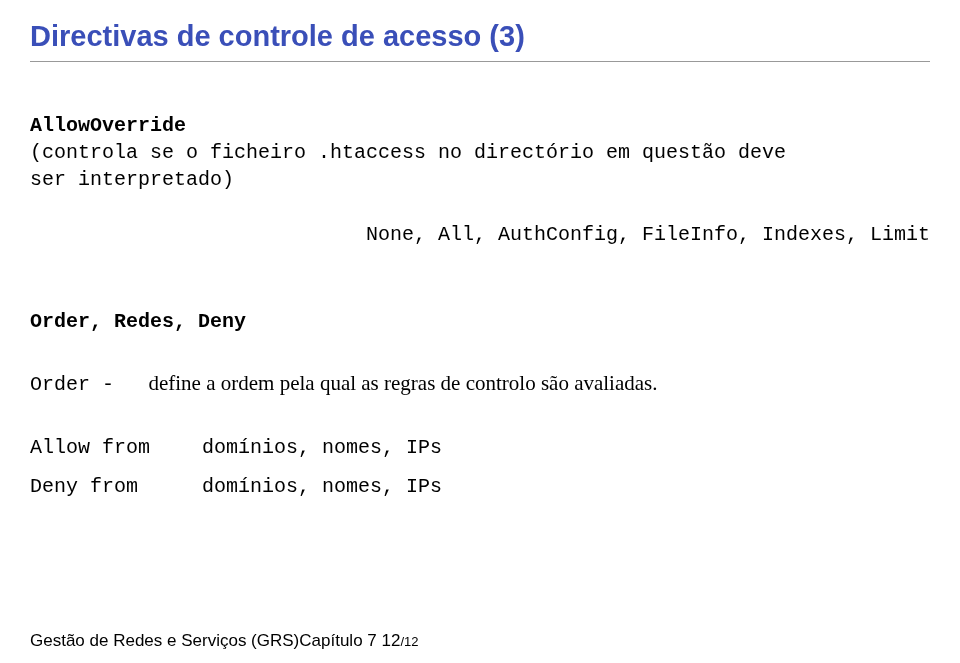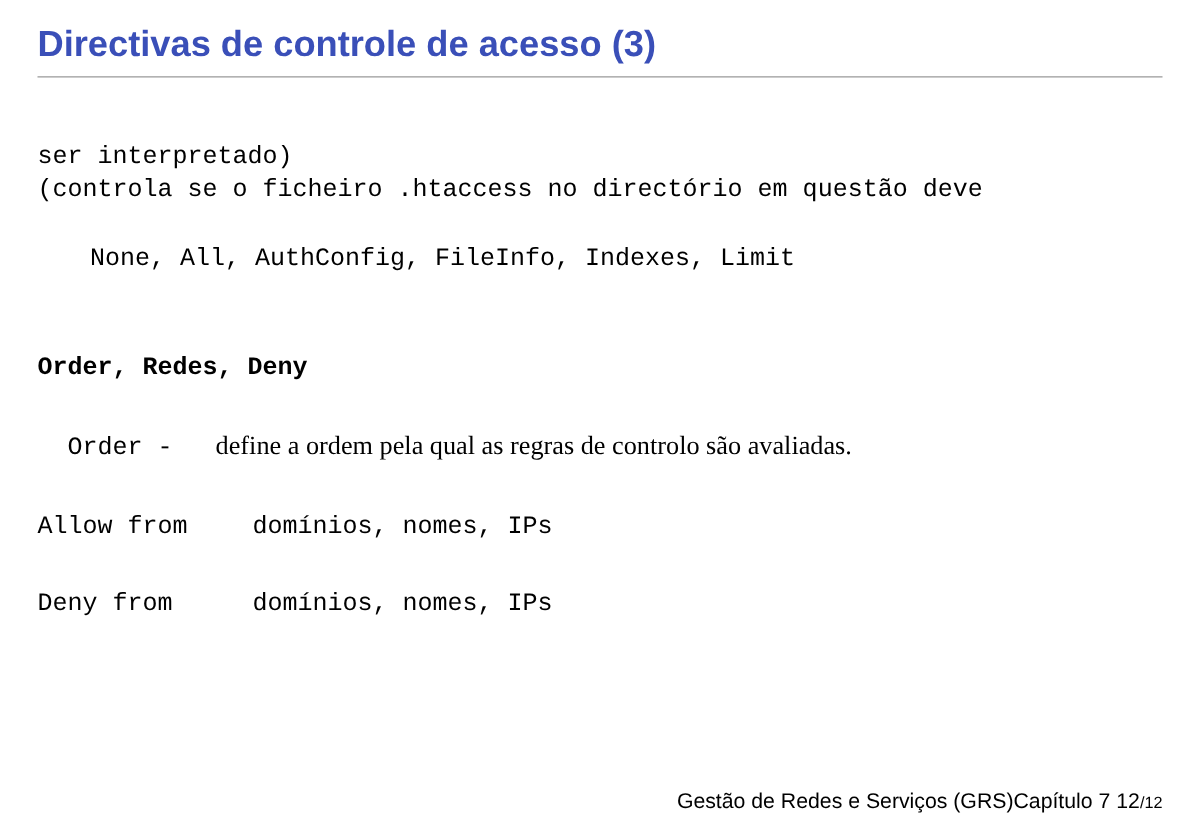--- a/index.html
+++ b/index.html
@@ -33,75 +33,76 @@
     }
     .bold {
       font-weight: bold;
     }
     .block-allowoverride {
       margin-bottom: 28px;
     }
     .block-none {
       margin-left: 42px;
       margin-bottom: 60px;
+      text-align: right;
     }
     .block-order {
       margin-bottom: 36px;
     }
     .row-orderdef {
       margin-bottom: 36px;
     }
     .row-orderdef .mono-left {
       display: inline-block;
-      margin-left: 24px;
     }
     .row-orderdef .sans-right {
       font-family: Liberation Serif, serif;
       font-size: 21px;
       color: #000;
       margin-left: 30px;
     }
     .row-allow {
-      margin-bottom: 35px;
+      margin-bottom: 12px;
     }
     .row-deny {
       margin-bottom: 8px;
     }
     .from-pair .left {
       display: inline-block;
       width: 160px;
     }
     .from-pair .right {
       display: inline-block;
     }
     .footer {
       position: absolute;
       bottom: 12px;
       left: 30px;
       right: 30px;
       display: flex;
-      justify-content: flex-end;
+      justify-content: flex-start;
       font-family: Arial, Helvetica, sans-serif;
       font-size: 17px;
       color: #000;
     }
     .footer .page-total {
       font-size: 13px;
       margin-top: 32px;
     }
   </style>
 </head>
 <body>
 
 <h1 class="title">Directivas de controle de acesso (3)</h1>
 <div class="title-underline"></div>
 
 <div class="block-allowoverride">
+  <div class="mono bold">AllowOverride</div>
+  <div class="mono">(controla se o ficheiro .htaccess no directório em questão deve</div>
   <div class="mono">ser interpretado)</div>
-  <div class="mono">(controla se o ficheiro .htaccess no directório em questão deve</div>
 </div>
 
 <div class="mono block-none">None, All, AuthConfig, FileInfo, Indexes, Limit</div>
 
 <div class="block-order">
   <div class="mono bold">Order, Redes, Deny</div>
 </div>
 
 <div class="row-orderdef">
   <span class="mono mono-left">Order   -</span>

